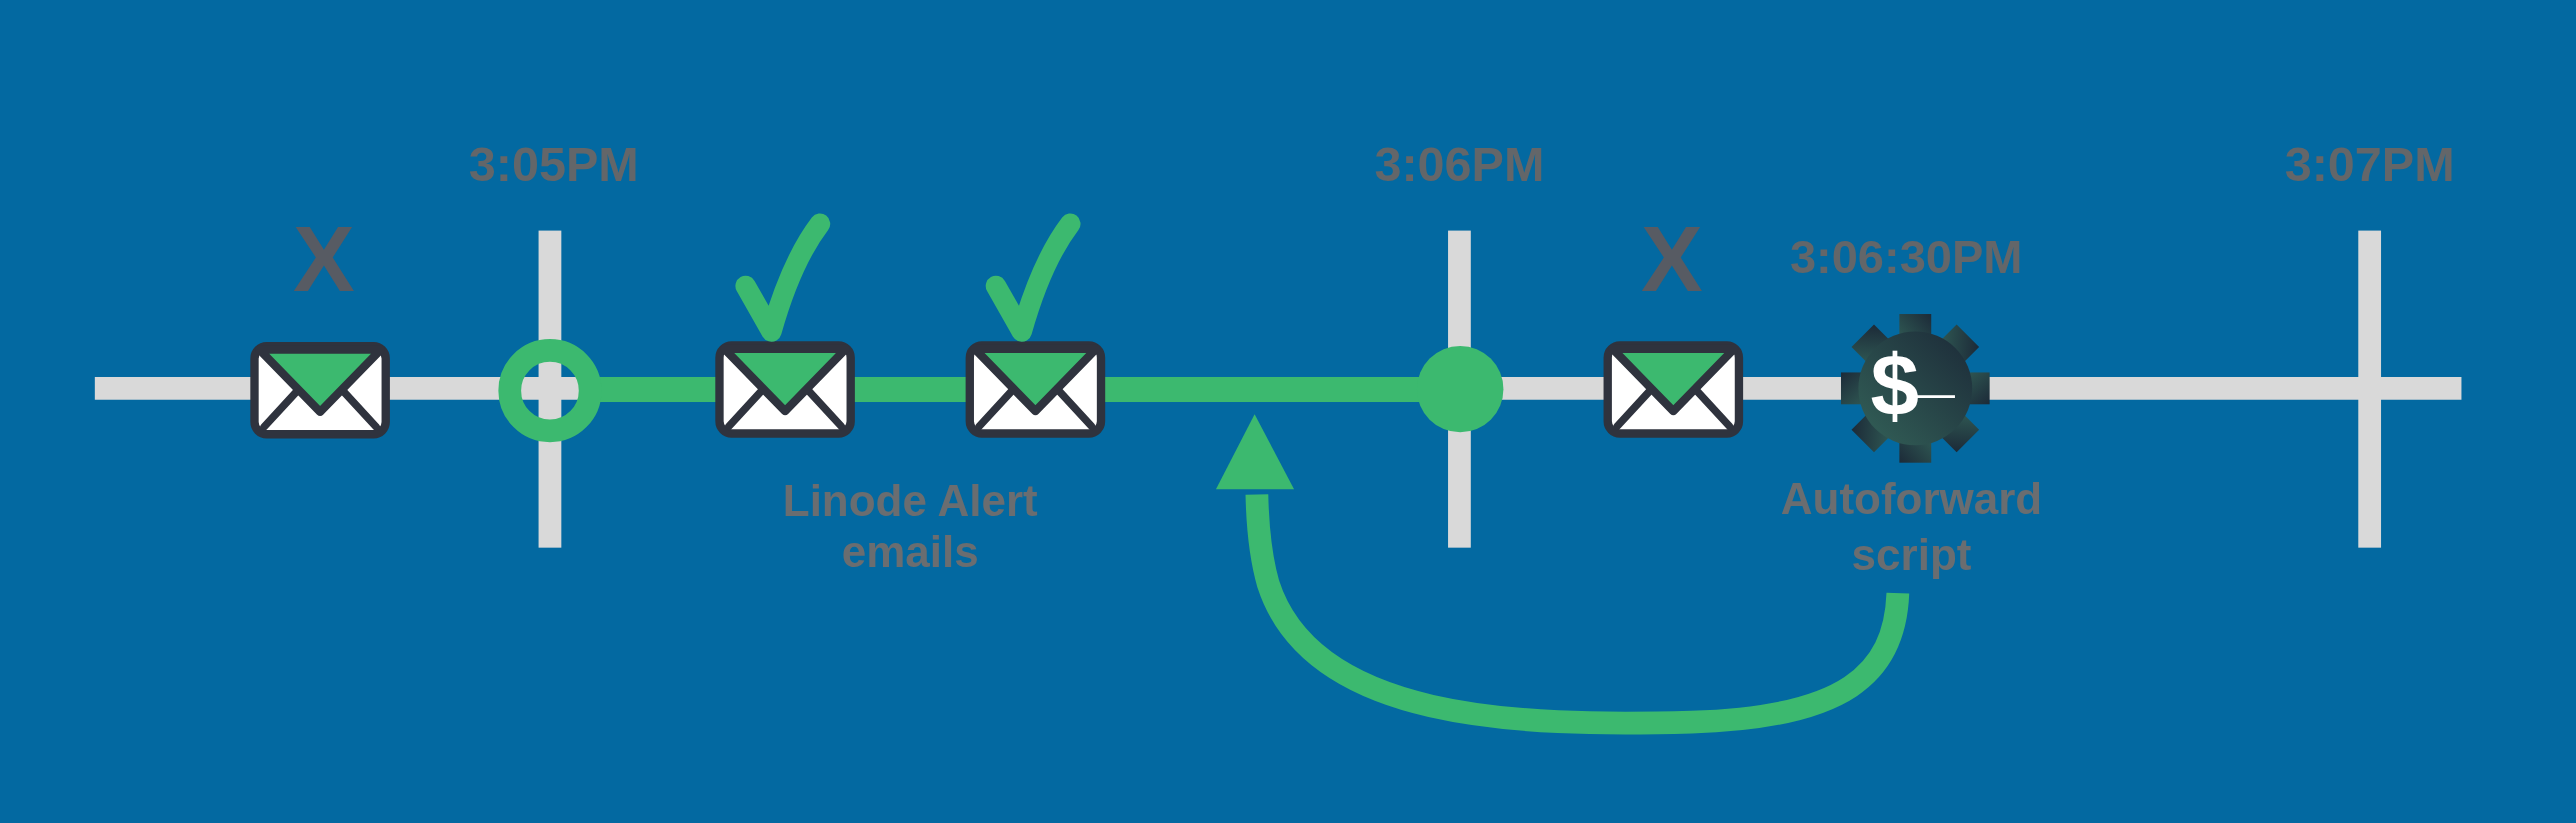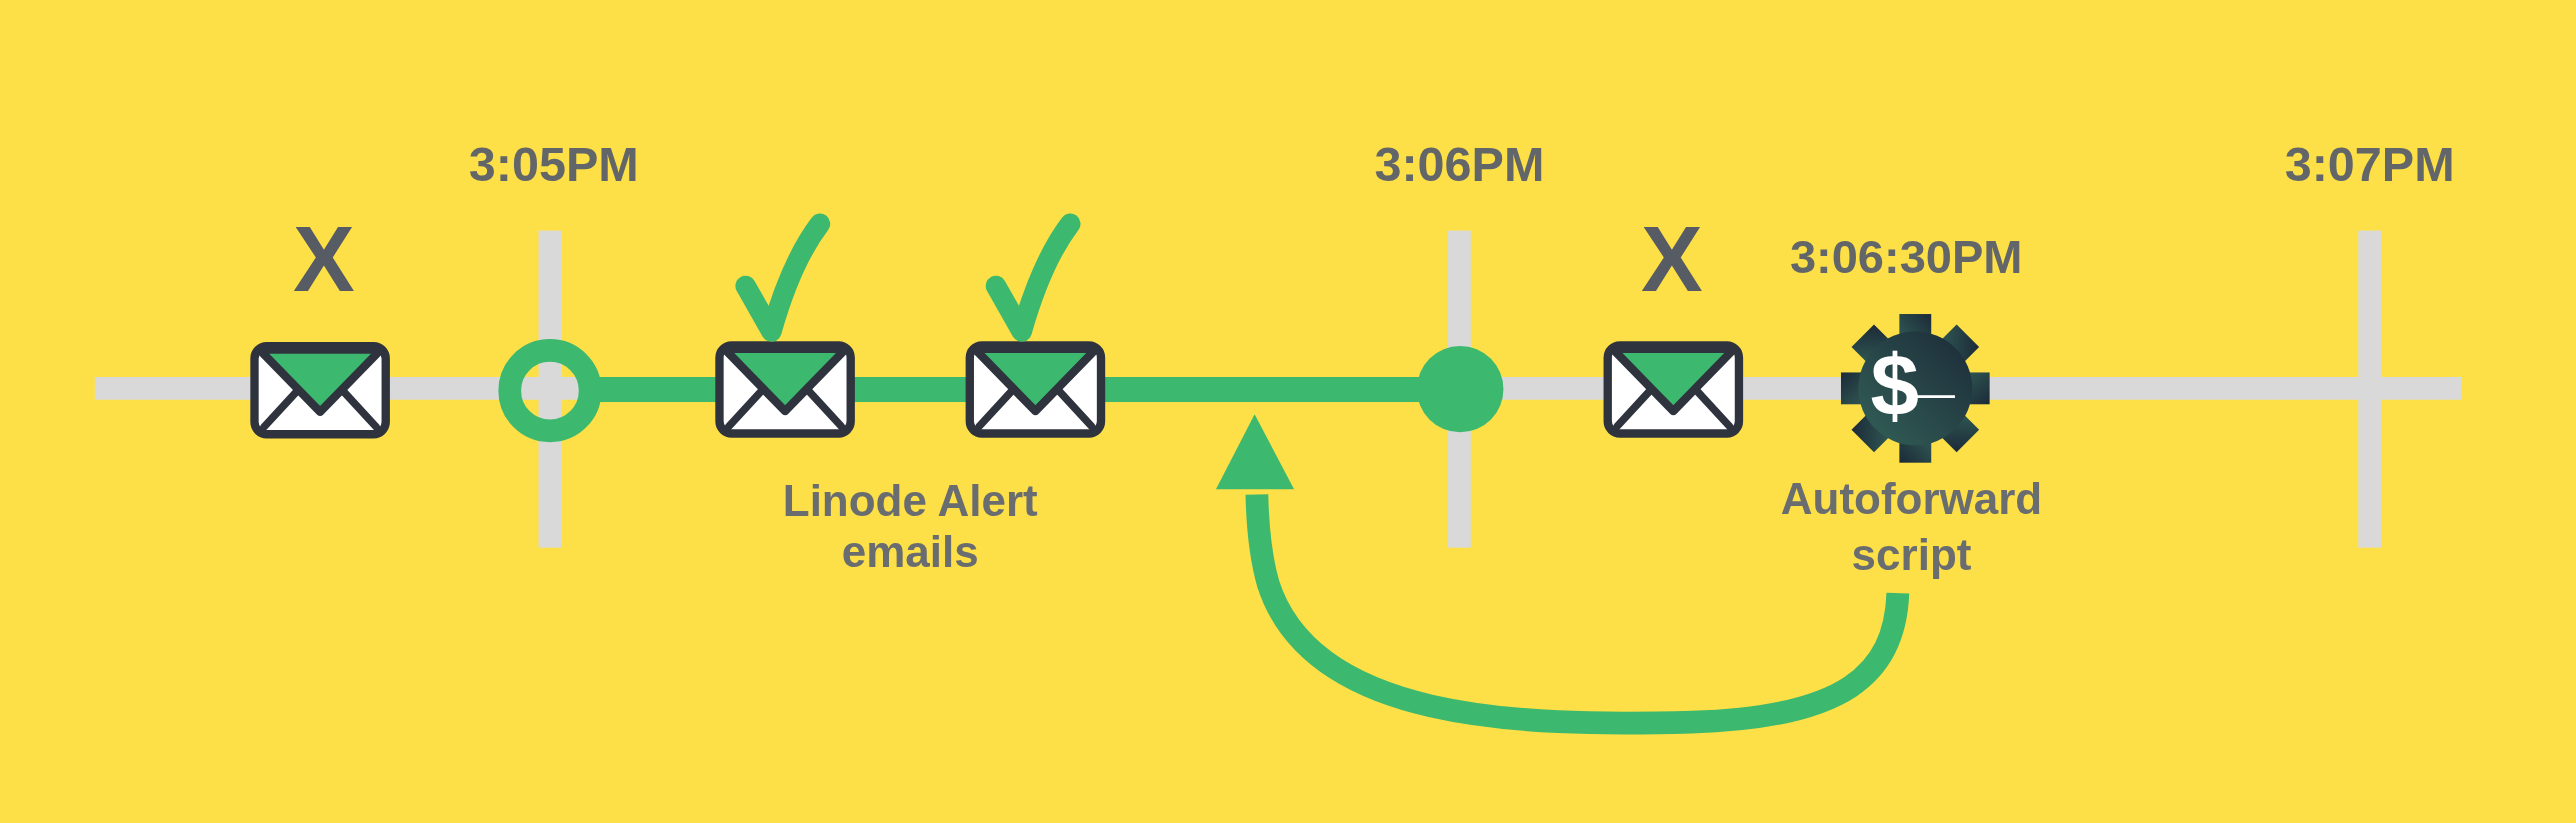--- a/index.html
+++ b/index.html
@@ -2,21 +2,21 @@
 <html style="--green: #3CB96F; --line_gray: #D9D9D9; --outline_dark: #2F333E; --x_gray: #575B63; --time_gray: #636669; --caption_gray: #6A6D70; --gear_teal: #336158; --gear_navy: #1C2A38; --white: #FFFFFF;font-size:12px"><head>
 <meta charset="utf-8">
 <style>
   html, body {
     margin: 0;
     padding: 0;
     background: #ffffff;
   }
   .stage {
     width: 100%;
-    background: #fde047;
+    background: #0369a1;
   }
   svg { display: block; width: 100%; height: auto; }
 
   .t-gray      { fill: var(--line_gray); }
   .t-green     { fill: var(--green); }
   .ring        { fill: none; stroke: var(--green); stroke-width: 30; }
   .dot         { fill: var(--green); }
 
   .env-body    { fill: var(--white); stroke: var(--outline_dark); stroke-width: 11; }
   .env-flap    { fill: var(--green); stroke: var(--outline_dark); stroke-width: 11; stroke-linejoin: round; }

